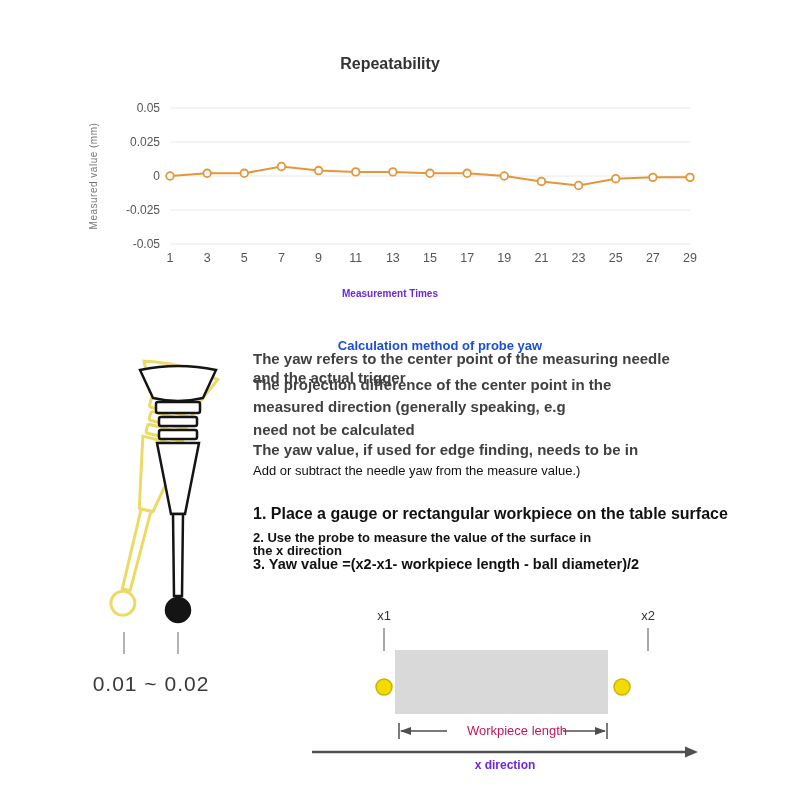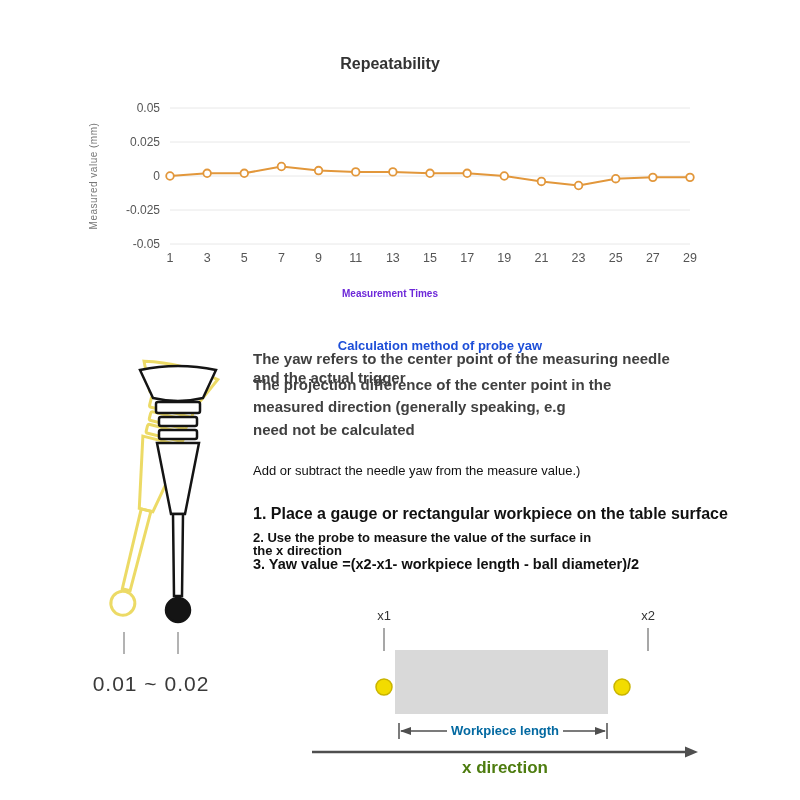--- a/index.html
+++ b/index.html
@@ -35,22 +35,22 @@
   .probe-tick{stroke:#9a9a9a;stroke-width:1.5;}
   #deviation-label{left:66px;top:672px;width:170px;font-size:21px;color:#3a3a3a;letter-spacing:1px;}
 
   
   #wp-svg{left:300px;top:600px;}
   .guide{stroke:#8a8a8a;stroke-width:1.5;}
   .measure{stroke:#4f4f4f;stroke-width:1.5;}
   .dirline{stroke:#4f4f4f;stroke-width:2.5;}
   #x1-label,#x2-label{top:608px;width:28px;font-size:13px;color:#333;}
   #x1-label{left:370px;} #x2-label{left:634px;}
-  #length-label{left:440px;top:723px;width:130px;font-size:13px;font-weight:bold;color:#0369a1;}
-  #direction-label{left:380px;top:758px;width:250px;font-size:17px;font-weight:bold;color:#4d7c0f;}
+  #length-label{left:452px;top:723px;width:130px;font-size:13px;font-weight:normal;color:#be185d;}
+  #direction-label{left:380px;top:758px;width:250px;font-size:12px;font-weight:bold;color:#6d28d9;}
 </style>
 </head>
 <body>
 
 <div id="page">
 
   <div class="abs center nowrap" id="chart-title">Repeatability</div>
 
   <svg class="abs" id="chart-svg" width="800" height="200" viewBox="0 0 800 200">
     <text class="ylab" x="97" y="86" text-anchor="middle" transform="rotate(-90 97 86)">Measured value (mm)</text>
@@ -99,20 +99,21 @@
 
   <div class="abs center nowrap" id="chart-xlabel">Measurement Times</div>
 
   <div class="abs center nowrap" id="section-heading" style="color: #1d4ed8;">Calculation method of probe yaw</div>
 
   <div class="abs pline" style="top:350px">The yaw refers to the center point of the measuring needle</div>
   <div class="abs pline" style="top:369px">and the actual trigger</div>
   <div class="abs pline" style="top:376px">The projection difference of the center point in the</div>
   <div class="abs pline" style="top:398px">measured direction (generally speaking, e.g</div>
   <div class="abs pline" style="top:421px">need not be calculated</div>
+  <div class="abs pline" style="top:441px">The yaw value, if used for edge finding, needs to be in</div>
   <div class="abs pline-normal" style="top:463px">Add or subtract the needle yaw from the measure value.)</div>
 
   <div class="abs step-large" style="top:505px">1. Place a gauge or rectangular workpiece on the table surface</div>
   <div class="abs step-small" style="top:530px">2. Use the probe to measure the value of the surface in</div>
   <div class="abs step-small" style="top:543px">the x direction</div>
   <div class="abs step-mid" style="top:556px">3. Yaw value =(x2-x1- workpiece length - ball diameter)/2</div>
 
   <svg class="abs" id="probe-svg" width="165" height="310" viewBox="0 0 165 310">
 
     <g class="probe-ghost" id="probe-ghost" transform="rotate(14 100 26)" stroke="#ecd95e">

